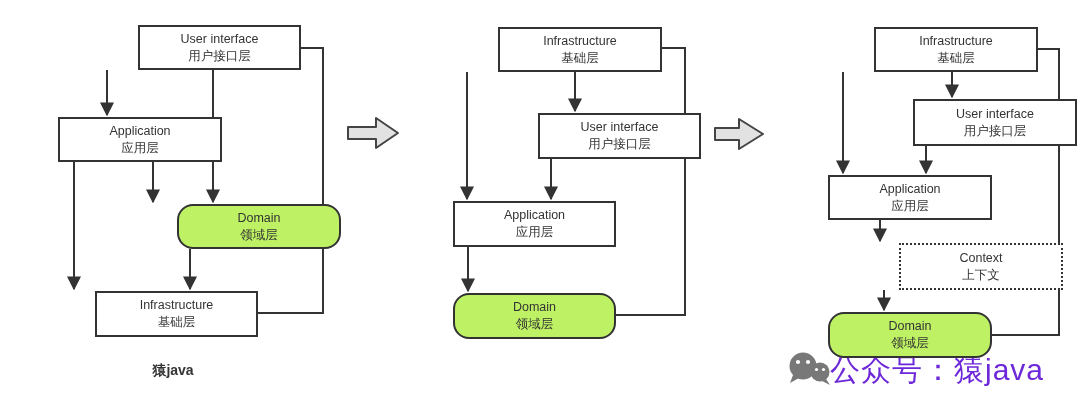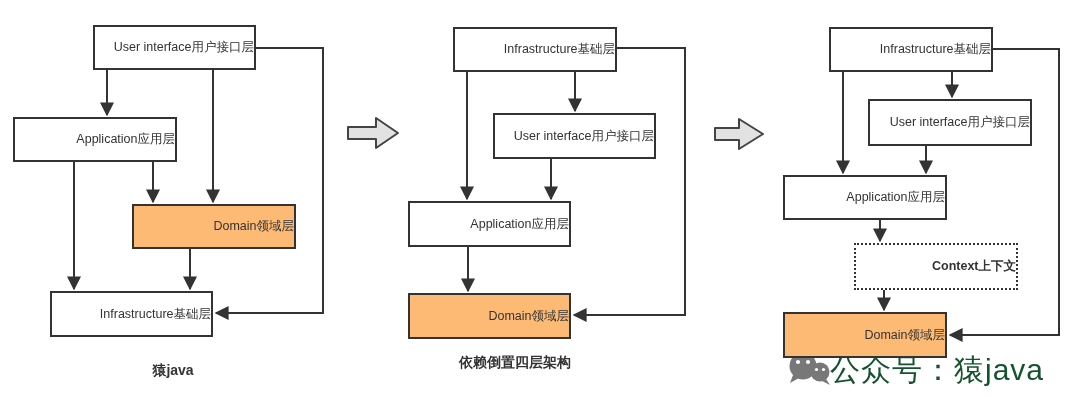--- a/index.html
+++ b/index.html
@@ -11,44 +11,45 @@
     overflow:hidden;
   }
   .wires{position:absolute;left:0;top:0;z-index:1;}
   .watermark-layer{position:absolute;left:0;top:0;z-index:0;}
   .node{
     position:absolute;
     z-index:2;
     box-sizing:border-box;
     background:#ffffff;
     border:2px solid #333333;
-    display:flex;flex-direction:row;
-    align-items:center;justify-content:flex-end;
+    display:flex;flex-direction:column;
+    align-items:center;justify-content:center;
     text-align:center;
     color:#333333;
     font-size:12.5px;
     font-weight:500;
     line-height:1.35;
+    margin-left:45px;
   }
-  .node.domain{background:#fdba74;}
-  .node.dotted{border-style:dotted;border-width:2px;font-weight:bold;}
+  .node.domain{background:#bef264;border-radius:16px;}
+  .node.dotted{border-style:dotted;border-width:2px;}
   .caption{
     position:absolute;
     z-index:3;
     transform:translateX(-50%);
     white-space:nowrap;
     color:#333333;
     font-size:14px;
     font-weight:bold;
   }
   .wm-text{
     position:absolute;
     z-index:0;
     left:830px;top:350px;
-    color:#14532d;
+    color:#6d28d9;
     font-size:30px;
     letter-spacing:1px;
     white-space:nowrap;
   }
 </style>
 </head>
 <body>
 
 <div class="canvas">
 
@@ -126,21 +127,20 @@
     <div>用户接口层</div>
   </div>
   <div class="node" style="left:408px;top:201px;width:163px;height:46px">
     <div>Application</div>
     <div>应用层</div>
   </div>
   <div class="node domain" style="left:408px;top:293px;width:163px;height:46px">
     <div>Domain</div>
     <div>领域层</div>
   </div>
-  <div class="caption" style="left:515px;top:354px">依赖倒置四层架构</div>
 
   <div class="node" style="left:829px;top:27px;width:164px;height:45px">
     <div>Infrastructure</div>
     <div>基础层</div>
   </div>
   <div class="node" style="left:868px;top:99px;width:164px;height:47px">
     <div>User interface</div>
     <div>用户接口层</div>
   </div>
   <div class="node" style="left:783px;top:175px;width:164px;height:45px">

